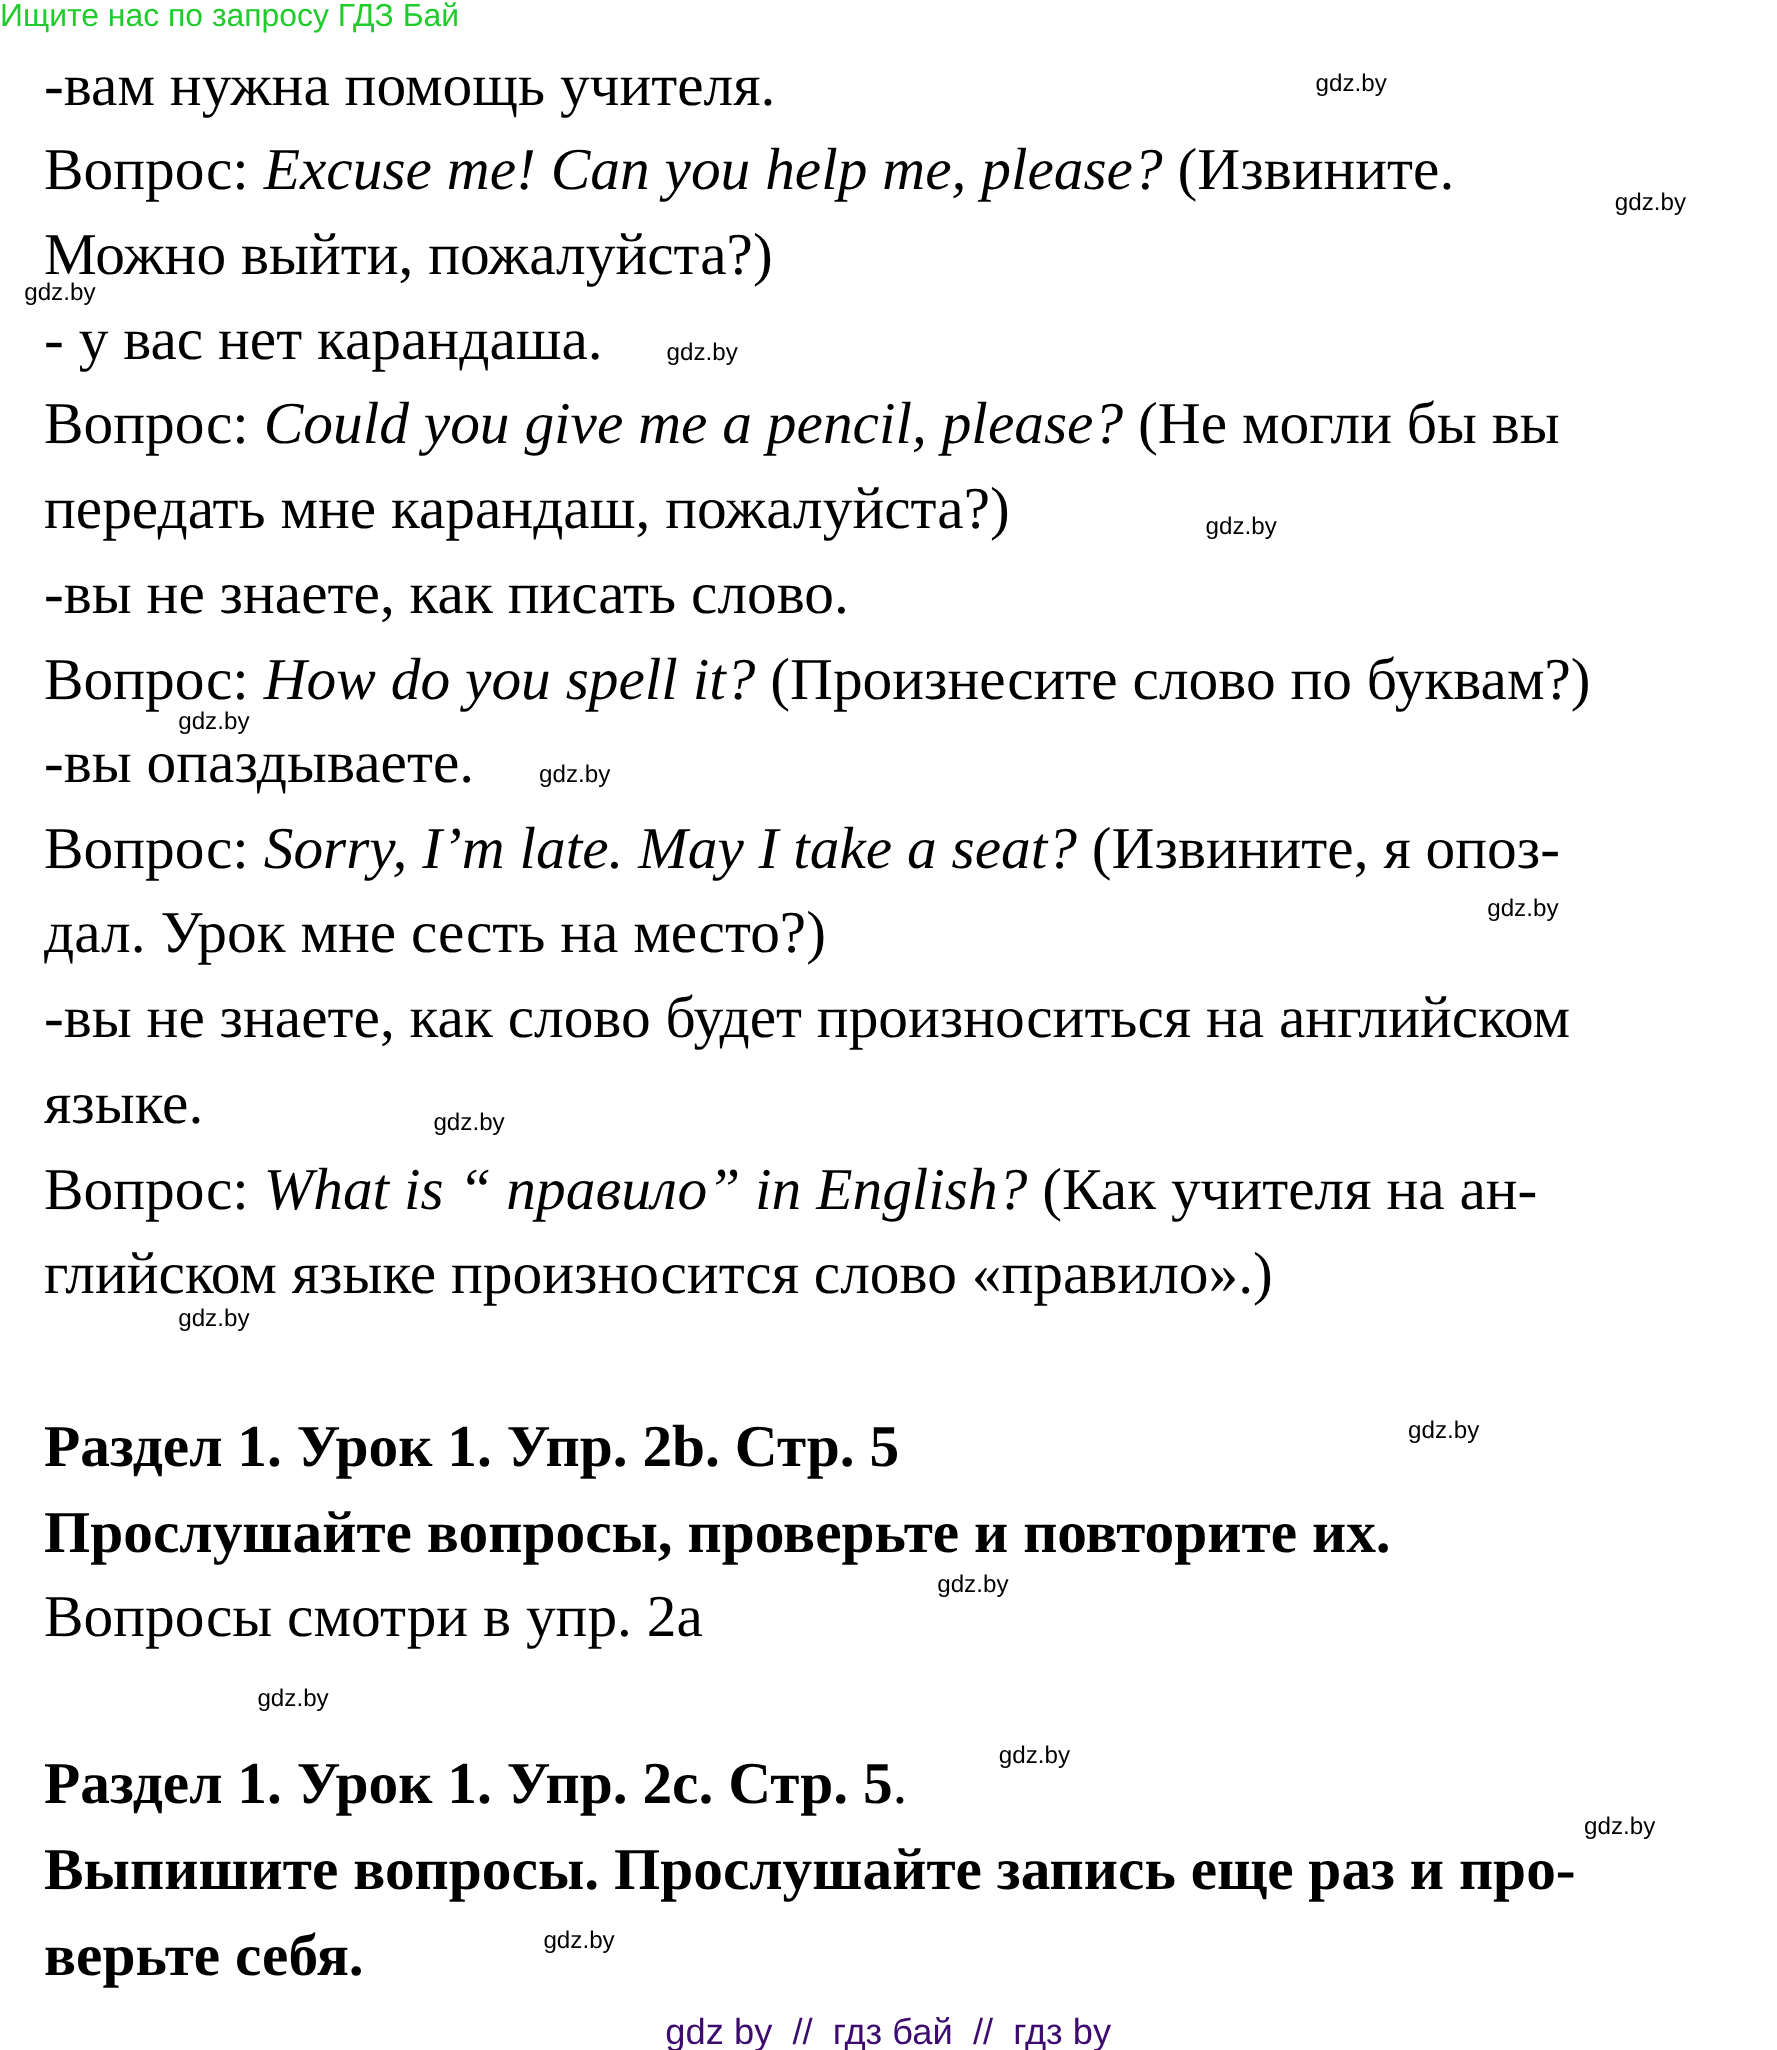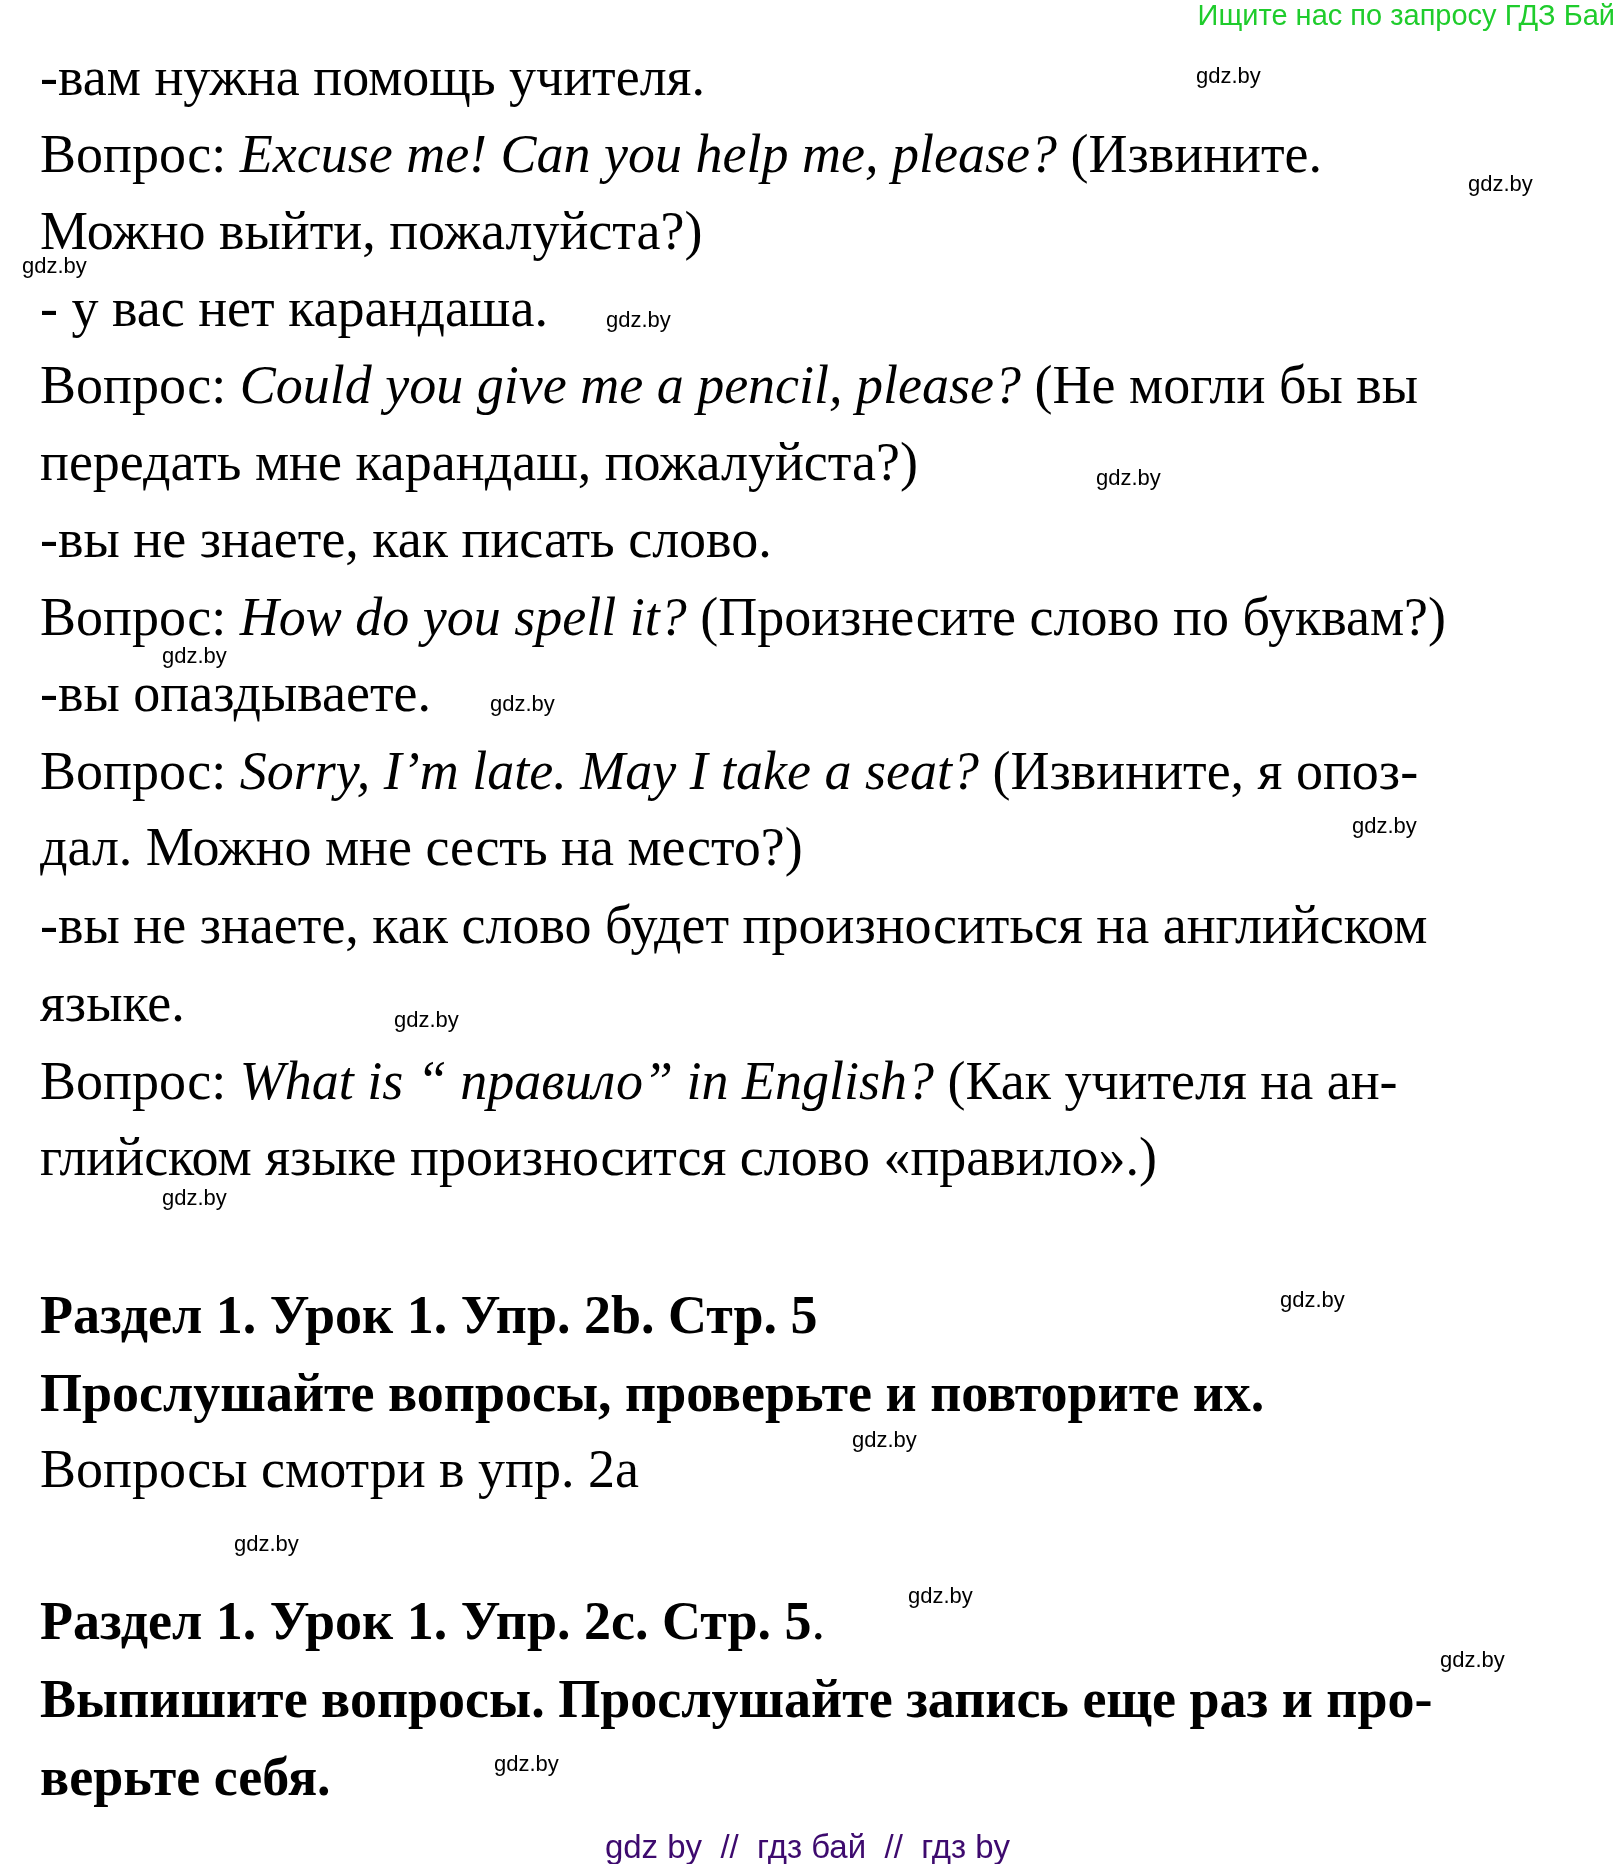--- a/index.html
+++ b/index.html
@@ -1,19 +1,19 @@
 <!DOCTYPE html>
 <html><head>
 <meta charset="utf-8">
 <style>
   html, body { margin: 0; padding: 0; background: #ffffff; }
   body { width: 1615px; height: 1864px; position: relative; overflow: hidden; }
   .top-banner {
     position: absolute; left: 0; top: 0; width: 1615px; height: 30px;
-    text-align: right; font-family: "Liberation Sans", sans-serif;
+    text-align: left; font-family: "Liberation Sans", sans-serif;
     font-size: 29px; line-height: 30px; color: #1fcc2c;
   }
   .line {
     position: absolute; left: 40px; white-space: nowrap;
     font-family: "Liberation Serif", serif; font-size: 54px; line-height: 62px;
     color: #000000;
   }
   .line.bold { font-weight: bold; }
   .line i { font-style: italic; margin-top: 40px; }
   .wm {
@@ -35,21 +35,21 @@
   <div class="line" style="top:46px">-вам нужна помощь учителя.</div>
   <div class="line" style="top:123px"><span>Вопрос: </span><i>Excuse me! Can you help me, please?</i><span> (Извините.</span></div>
   <div class="line" style="top:200px">Можно выйти, пожалуйста?)</div>
   <div class="line" style="top:277px">- у вас нет карандаша.</div>
   <div class="line" style="top:354px"><span>Вопрос: </span><i>Could you give me a pencil, please?</i><span> (Не могли бы вы</span></div>
   <div class="line" style="top:431px">передать мне карандаш, пожалуйста?)</div>
   <div class="line" style="top:508px">-вы не знаете, как писать слово.</div>
   <div class="line" style="top:586px"><span>Вопрос: </span><i>How do you spell it?</i><span> (Произнесите слово по буквам?)</span></div>
   <div class="line" style="top:662px">-вы опаздываете.</div>
   <div class="line" style="top:740px"><span>Вопрос: </span><i>Sorry, I’m late. May I take a seat?</i><span> (Извините, я опоз-</span></div>
-  <div class="line" style="top:816px">дал. Можно мне сесть на место?)</div>
+  <div class="line" style="top:816px">дал. Урок мне сесть на место?)</div>
   <div class="line" style="top:894px">-вы не знаете, как слово будет произноситься на английском</div>
   <div class="line" style="top:972px">языке.</div>
   <div class="line" style="top:1050px"><span>Вопрос: </span><i>What is “ правило” in English?</i><span> (Как учителя на ан-</span></div>
   <div class="line" style="top:1126px">глийском языке произносится слово «правило».)</div>
 
   <div class="line bold" style="top:1284px">Раздел 1. Урок 1. Упр. 2b. Стр. 5</div>
   <div class="line bold" style="top:1362px">Прослушайте вопросы, проверьте и повторите их.</div>
   <div class="line" style="top:1438px">Вопросы смотри в упр. 2а</div>
 
   <div class="line" style="top:1590px"><b>Раздел 1. Урок 1. Упр. 2c. Стр. 5</b><span>.</span></div>

